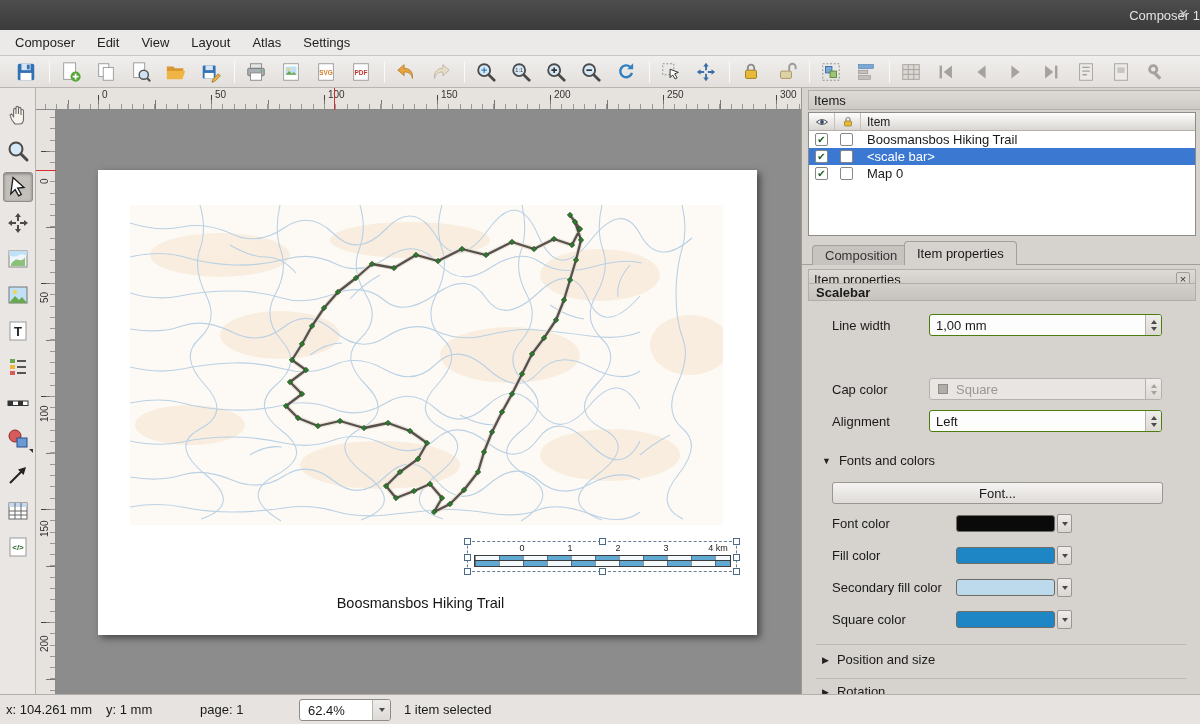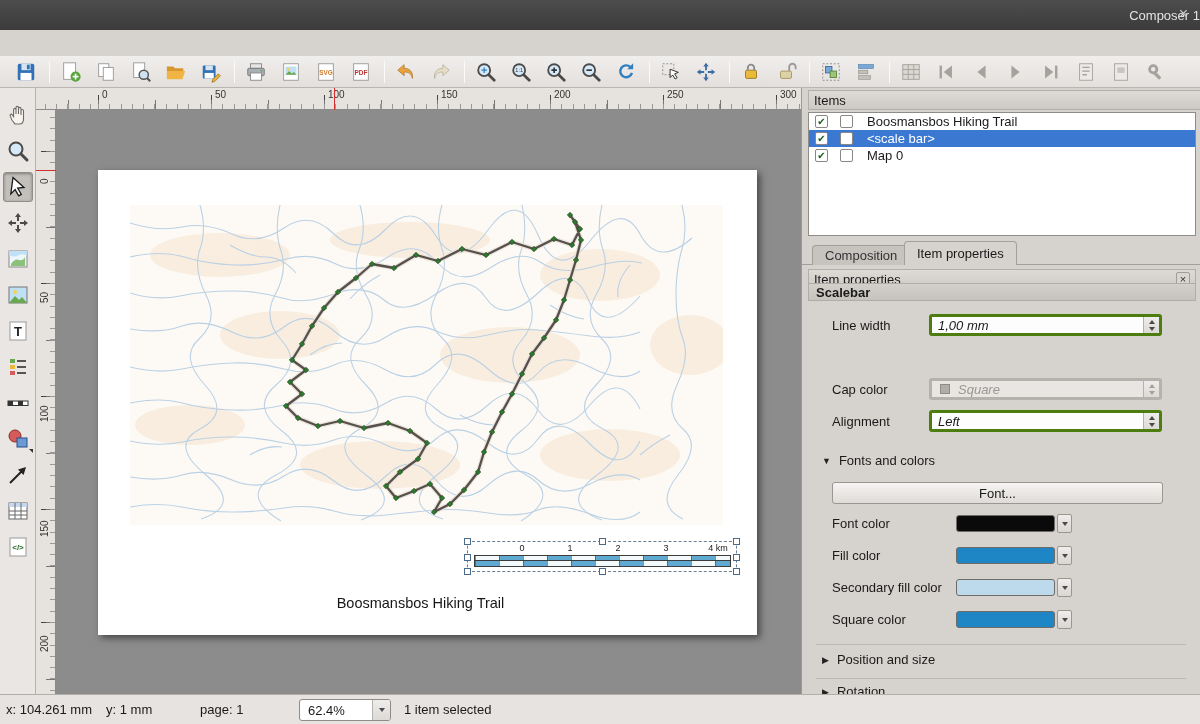--- a/index.html
+++ b/index.html
@@ -99,22 +99,22 @@
   .tab { position:absolute; border:1px solid #a39f9a; border-bottom:none; border-radius:4px 4px 0 0;
     font-size:13px; padding:8px 12px; display:flex; align-items:center; }
   .tab.inactive { top:157px; height:20px; background:#c7c3bf; color:#333; }
   .tab.active { top:153px; height:24px; background:#d6d2ce; z-index:2; }
 
   .sechdr { position:absolute; left:6px; width:388px; height:18px; background:linear-gradient(#d3cfcb,#c6c2be);
     border:1px solid #b0aca8; font-weight:bold; font-size:13px; padding-left:7px; display:flex; align-items:center; }
 
   .frow { position:absolute; height:22px; display:flex; align-items:center; }
   .flabel { position:absolute; left:30px; font-size:13px; }
-  .control { position:absolute; left:127px; width:233px; height:22px; background:#fdfdfd; border:3px solid #4d7c0f;
-    border-radius:3px; display:flex; align-items:center; padding-left:6px; font-size:13px;font-style:italic; }
+  .control { position:absolute; left:127px; width:233px; height:22px; background:#fdfdfd; border:1px solid #4d7c0f;
+    border-radius:3px; display:flex; align-items:center; padding-left:6px; font-size:13px; }
   .control.disabled { background:#e8e5e2; border-color:#b5b1ad; color:#9b9793; }
   .arrows { margin-left:auto; width:16px; height:100%; border-left:1px solid #b5b1ad;
     display:flex; flex-direction:column; align-items:center; justify-content:center; gap:3px; background:linear-gradient(#efedeb,#dcd9d6); border-radius:0 2px 2px 0; }
   .tri-up { width:0; height:0; border-left:3.5px solid transparent; border-right:3.5px solid transparent; border-bottom:4px solid #4a4a4a; }
   .tri-dn { width:0; height:0; border-left:3.5px solid transparent; border-right:3.5px solid transparent; border-top:4px solid #4a4a4a; }
   .disabled .tri-up { border-bottom-color:#a5a19d; } .disabled .tri-dn { border-top-color:#a5a19d; }
   .cicon { margin-right:6px; flex:0 0 auto; display:flex; }
 
   .grphdr { position:absolute; left:20px; display:flex; align-items:center; gap:8px; font-size:13px; }
   .grphdr .tri { font-size:9px; color:#222; }
@@ -136,20 +136,28 @@
 </head>
 <body>
 
 <div class="app">
 
   <div class="titlebar">
     <span class="title">Composer 1</span>
     <span class="close">×</span>
   </div>
 
+  <div class="menubar">
+    <span class="menu-item">Composer</span>
+    <span class="menu-item">Edit</span>
+    <span class="menu-item">View</span>
+    <span class="menu-item">Layout</span>
+    <span class="menu-item">Atlas</span>
+    <span class="menu-item">Settings</span>
+  </div>
 
   <div class="toolbar">
     <div class="tbtn">
         <svg viewBox="0 0 24 24">
           <rect x="3" y="3" width="18" height="18" rx="2" fill="#3272b4"></rect>
           <rect x="7" y="3" width="10" height="7" fill="#d7e4f2"></rect>
           <rect x="13" y="4" width="3" height="5" fill="#3272b4"></rect>
           <rect x="6" y="13" width="12" height="8" fill="#ffffff"></rect>
         </svg>
       </div>
@@ -539,20 +547,35 @@
   </div>
 
   <div class="rpanel">
 
     <div class="dockhdr" style="left:6px;top:2px;width:464px">
       <span>Items</span>
       <span class="x">×</span>
     </div>
 
     <div class="itemtable">
+      <div class="ithdr">
+        <span class="c1">
+          <svg width="14" height="14" viewBox="0 0 14 14">
+              <path d="M1.5 7 Q7 2.2 12.5 7 Q7 11.8 1.5 7z" fill="#fff" stroke="#445" stroke-width="1"></path>
+              <circle cx="7" cy="7" r="1.9" fill="#334a66"></circle>
+            </svg>
+        </span>
+        <span class="c2">
+          <svg width="12" height="12" viewBox="0 0 24 24">
+              <rect x="5" y="10" width="14" height="10" rx="2" fill="#e9b93c" stroke="#9a7a1e" stroke-width="1.5"></rect>
+              <path d="M8 10 V7 a4 4 0 0 1 8 0 V10" fill="none" stroke="#8a8a8a" stroke-width="2.4"></path>
+            </svg>
+        </span>
+        <span class="c3">Item</span>
+      </div>
       <div class="itrow">
         <span class="cbx">✔</span>
         <span class="cbx second"></span>
         <span class="lbl">Boosmansbos Hiking Trail</span>
       </div>
       <div class="itrow sel">
         <span class="cbx">✔</span>
         <span class="cbx second"></span>
         <span class="lbl">&lt;scale bar&gt;</span>
       </div>

